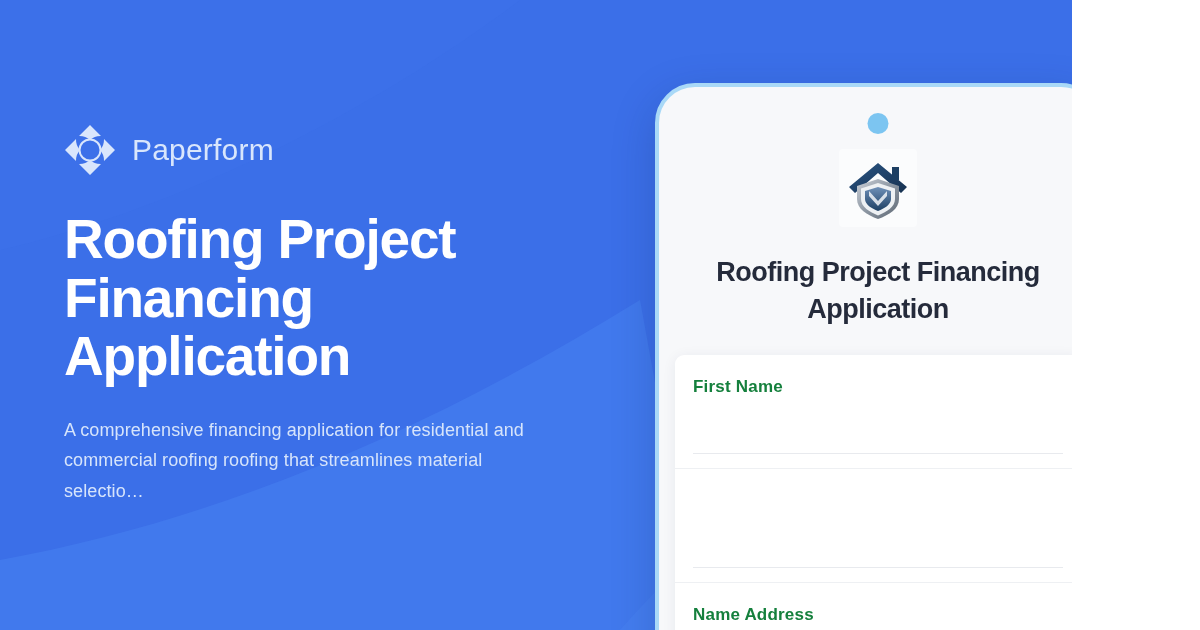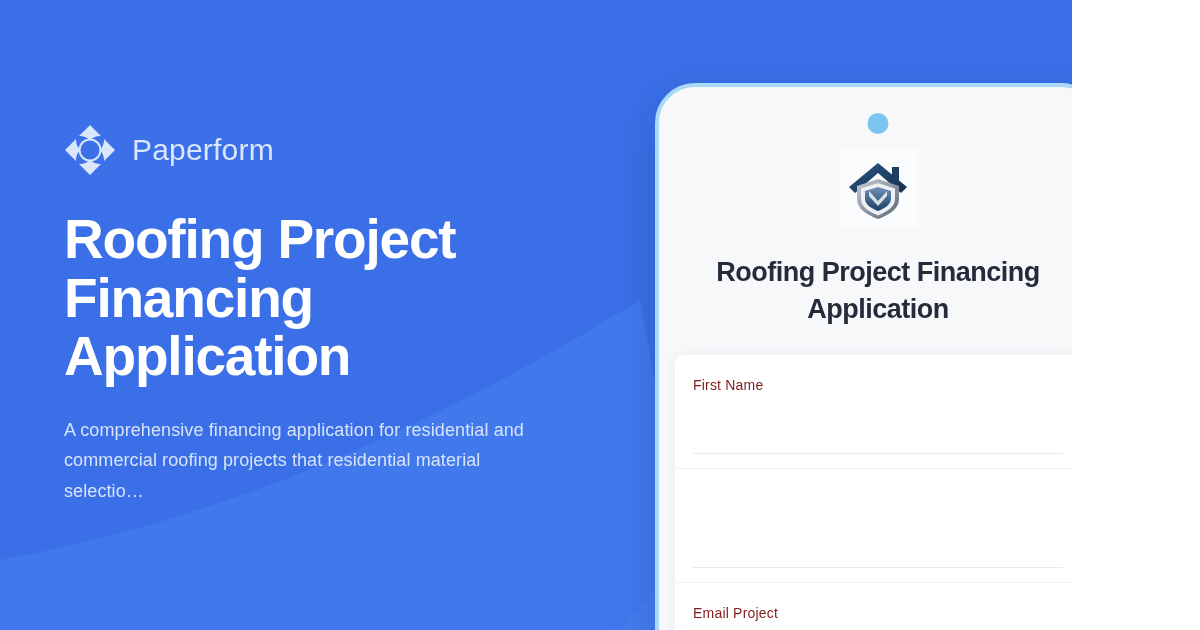--- a/index.html
+++ b/index.html
@@ -121,23 +121,23 @@
 
   .form-field {
     padding:22px 18px 0 18px;
     height:114px;
     border-bottom:1px solid #eef0f3;
     position:relative;
   }
   .form-field:last-child { border-bottom:none; }
 
   .field-label {
-    font-size:14px;
-    font-weight:400;
-    color:#7f1d1d;
+    font-size:17px;
+    font-weight:700;
+    color:#15803d;
     letter-spacing:0.2px;
     line-height:1.2;
   }
 
   .field-underline {
     position:absolute;
     left:18px; right:18px;
     bottom:14px;
     height:1px;
     background:#e8eaee;
@@ -180,21 +180,21 @@
             <path d="M26 51 L15 40 A15.5 15.5 0 0 0 26 36 A15.5 15.5 0 0 0 37 40 Z"></path>
             <path d="M1 26 L12 15 A15.5 15.5 0 0 0 16 26 A15.5 15.5 0 0 0 12 37 Z"></path>
           </g>
           <circle cx="26" cy="26" r="10.5" fill="none" stroke="#d9e6fc" stroke-width="2"></circle>
         </svg>
       </span>
       <span class="brand-name">Paperform</span>
     </div>
 
     <h1 class="headline">Roofing Project Financing Application</h1>
-    <p class="subtitle">A comprehensive financing application for residential and commercial roofing projects that residential material selectio…</p>
+    <p class="subtitle">A comprehensive financing application for residential and commercial roofing roofing that streamlines material selectio…</p>
   </div>
 
   <div class="phone">
 
     <span class="camera-dot"></span>
 
     <span class="app-logo">
       <svg viewBox="0 0 78 78" width="78" height="78" aria-hidden="true">
         <defs>
           <linearGradient id="shieldG" x1="0" y1="0" x2="1" y2="1">
@@ -230,20 +230,20 @@
       <div class="form-field">
         <div class="field-label">First Name</div>
         <div class="field-underline"></div>
       </div>
 
       <div class="form-field">
         <div class="field-underline"></div>
       </div>
 
       <div class="form-field">
-        <div class="field-label">Email Project</div>
+        <div class="field-label">Name Address</div>
 
       </div>
 
     </div>
   </div>
 
 </div>
 
 </body></html>

